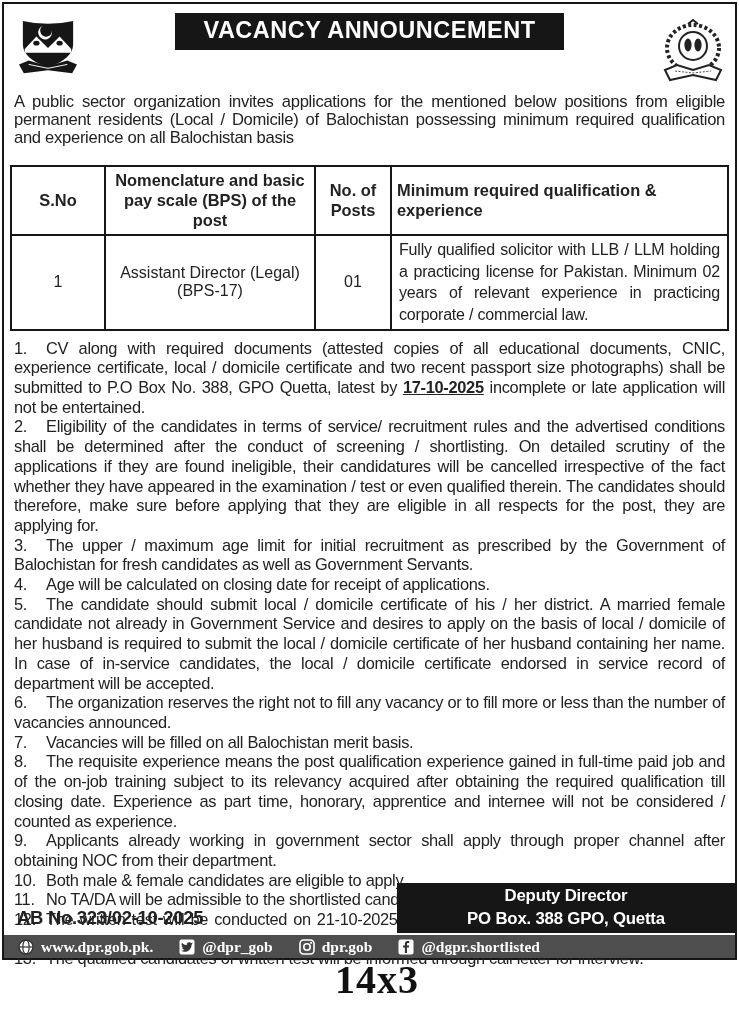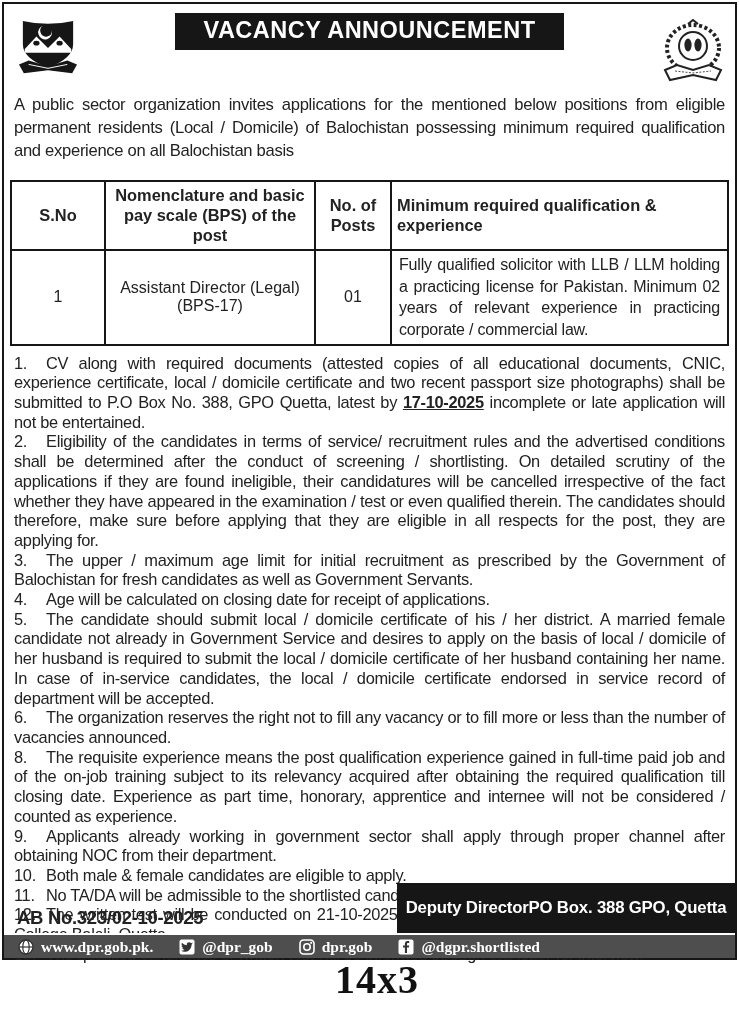--- a/index.html
+++ b/index.html
@@ -8,21 +8,21 @@
   .frame{position:absolute;left:2px;top:2px;width:731px;height:954px;
          border:2px solid #161616;background:#fff;}
   
   .header{position:relative;height:60px;}
   .logo-left{position:absolute;left:12px;top:6px;width:64px;height:58px;}
   .logo-right{position:absolute;right:6px;top:6px;width:72px;height:66px;}
   .banner{margin:9px auto 0;width:fit-content;background:#161616;color:#fff;
           font-weight:bold;font-size:23.5px;letter-spacing:.5px;
           padding:5px 28px 6px;line-height:1.1;}
   
-  .intro{padding:3px 10px 2px;font-size:16.6px;line-height:23px;
+  .intro{padding:3px 10px 2px;font-size:16.6px;line-height:18px;
          text-align:justify;letter-spacing:-0.3px;}
   
   table{border-collapse:collapse;margin:3px 6px 4px;width:719px;}
   th,td{border:2px solid #161616;padding:2px 5px;}
   th{font-size:16.4px;font-weight:bold;text-align:left;line-height:1.2;padding:4px 5px;}
   td{font-size:16px;vertical-align:middle;}
   .c-sno{width:82px;text-align:center;}
   .c-post{width:198px;text-align:center;}
   .c-num{width:64px;text-align:center;}
   .c-qual{text-align:justify;font-size:16px;line-height:1.35;letter-spacing:-0.2px;
@@ -30,21 +30,21 @@
   
   .terms{padding:4px 10px 0;}
   .terms p{margin:0;font-size:16.4px;line-height:19.7px;text-align:justify;
            letter-spacing:-0.3px;}
   .num{display:inline-block;min-width:32px;}
   .bold-date{font-weight:bold;text-decoration:underline;}
   
   .ab-no{position:absolute;left:13px;bottom:29px;font-weight:bold;font-size:18.5px;
          letter-spacing:-0.3px;}
   .sig-box{position:absolute;right:0;bottom:25px;width:338px;height:50px;
-           background:#161616;color:#fff;display:flex;
+           background:#161616;color:#fff;display:flex;flex-direction:column;
            justify-content:center;align-items:center;}
   .sig-box div{font-weight:bold;font-size:16.8px;line-height:1.35;letter-spacing:-0.2px;}
   .social-bar{position:absolute;left:0;right:0;bottom:0;height:23px;background:#4e4e4e;
               border-top:2px solid #fff;display:flex;align-items:center;
               padding:0 14px;gap:26px;}
   .social-item{display:flex;align-items:center;gap:7px;color:#fff;
                font-family:"Liberation Serif",serif;font-weight:bold;font-size:15.5px;}
   .social-item svg{display:block;}
   
   .bottom-note{position:absolute;left:15px;right:0;top:960px;text-align:center;
@@ -104,20 +104,21 @@
   </tbody>
     </table>
 
   <div class="terms">
     <p><span class="num">1.</span><span>CV along with required documents (attested copies of all educational documents, CNIC, experience certificate, local / domicile certificate and two recent passport size photographs) shall be submitted to P.O Box No. 388, GPO Quetta, latest by </span><span class="bold-date">17-10-2025</span><span> incomplete or late application will not be entertained.</span></p>
     <p><span class="num">2.</span><span>Eligibility of the candidates in terms of service/ recruitment rules and the advertised conditions shall be determined after the conduct of screening / shortlisting. On detailed scrutiny of the applications if they are found ineligible, their candidatures will be cancelled irrespective of the fact whether they have appeared in the examination / test or even qualified therein. The candidates should therefore, make sure before applying that they are eligible in all respects for the post, they are applying for.</span></p>
     <p><span class="num">3.</span><span>The upper / maximum age limit for initial recruitment as prescribed by the Government of Balochistan for fresh candidates as well as Government Servants.</span></p>
     <p><span class="num">4.</span><span>Age will be calculated on closing date for receipt of applications.</span></p>
     <p><span class="num">5.</span><span>The candidate should submit local / domicile certificate of his / her district. A married female candidate not already in Government Service and desires to apply on the basis of local / domicile of her husband is required to submit the local / domicile certificate of her husband containing her name. In case of in-service candidates, the local / domicile certificate endorsed in service record of department will be accepted.</span></p>
     <p><span class="num">6.</span><span>The organization reserves the right not to fill any vacancy or to fill more or less than the number of vacancies announced.</span></p>
+    <p><span class="num">7.</span><span>Vacancies will be filled on all Balochistan merit basis.</span></p>
     <p><span class="num">8.</span><span>The requisite experience means the post qualification experience gained in full-time paid job and of the on-job training subject to its relevancy acquired after obtaining the required qualification till closing date. Experience as part time, honorary, apprentice and internee will not be considered / counted as experience.</span></p>
     <p><span class="num">9.</span><span>Applicants already working in government sector shall apply through proper channel after obtaining NOC from their department.</span></p>
     <p><span class="num">10.</span><span>Both male &amp; female candidates are eligible to apply.</span></p>
     <p><span class="num">11.</span><span>No TA/DA will be admissible to the shortlisted candidates for test / interview.</span></p>
     <p><span class="num">12.</span><span>The written test will be conducted on 21-10-2025 at 10:00 AM in Star Marque Near Agriculture College Baleli, Quetta.</span></p>
     <p><span class="num">13.</span><span>The qualified candidates of written test will be informed through call letter for interview.</span></p>
   </div>
 
   <div class="ab-no">AB No.323/02-10-2025</div>
 

